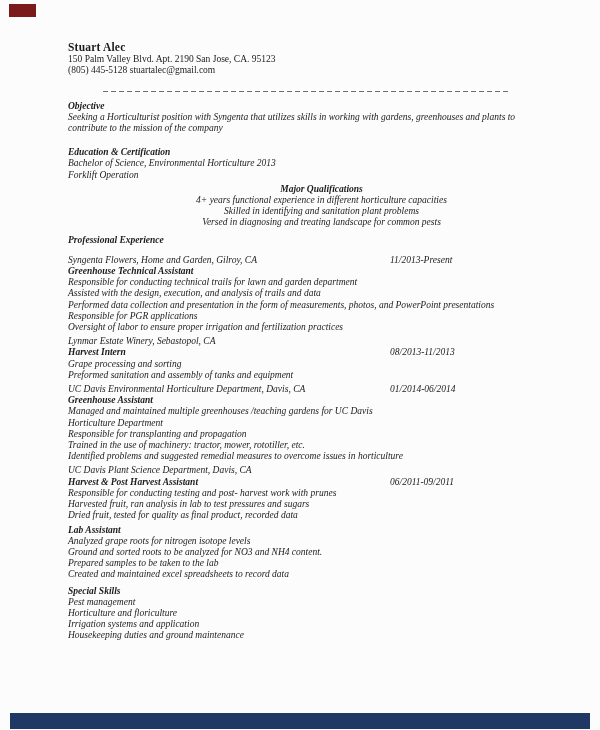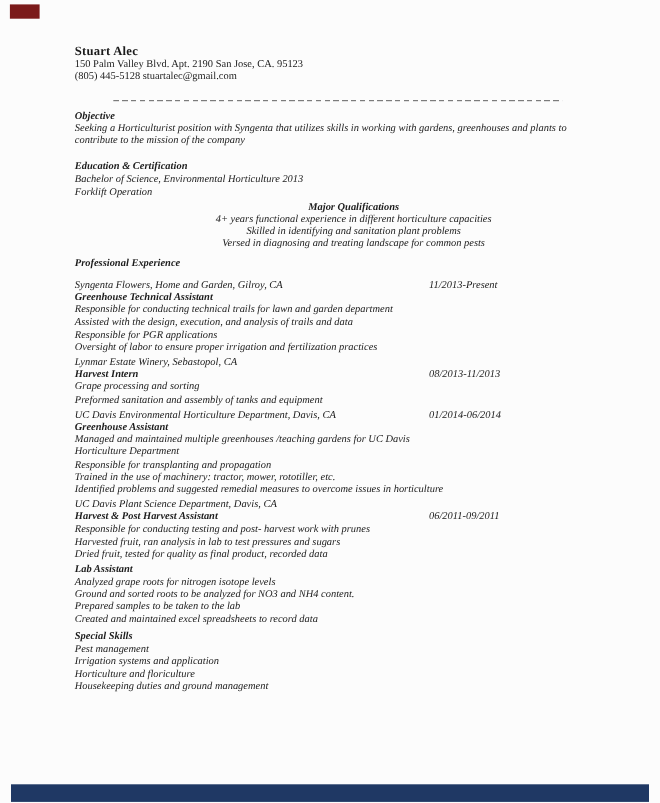--- a/index.html
+++ b/index.html
@@ -87,20 +87,21 @@
       <div class="h exp-heading">Professional Experience</div>
 
       <div class="job">
         <div class="line jrow">
           <span>Syngenta Flowers, Home and Garden, Gilroy, CA</span>
           <span class="jdate">11/2013-Present</span>
         </div>
         <div class="h">Greenhouse Technical Assistant</div>
         <div class="line">Responsible for conducting technical trails for lawn and garden department</div>
         <div class="line">Assisted with the design, execution, and analysis of trails and data</div>
+        <div class="line">Performed data collection and presentation in the form of measurements, photos, and PowerPoint presentations</div>
         <div class="line">Responsible for PGR applications</div>
         <div class="line">Oversight of labor to ensure proper irrigation and fertilization practices</div>
       </div>
 
       <div class="job">
         <div class="line">Lynmar Estate Winery, Sebastopol, CA</div>
         <div class="h jrow">
           <span>Harvest Intern</span>
           <span class="jdate">08/2013-11/2013</span>
         </div>
@@ -137,22 +138,22 @@
         <div class="line">Analyzed grape roots for nitrogen isotope levels</div>
         <div class="line">Ground and sorted roots to be analyzed for NO3 and NH4 content.</div>
         <div class="line">Prepared samples to be taken to the lab</div>
         <div class="line">Created and maintained excel spreadsheets to record data</div>
       </div>
     </div>
 
     <div class="sec-skills">
       <div class="h">Special Skills</div>
       <div class="line">Pest management</div>
+      <div class="line">Horticulture and floriculture</div>
       <div class="line">Irrigation systems and application</div>
-      <div class="line">Horticulture and floriculture</div>
-      <div class="line">Housekeeping duties and ground management</div>
+      <div class="line">Housekeeping duties and ground maintenance</div>
     </div>
 
   </div>
 
   <div class="footer-bar" style="background-color: rgb(31, 56, 100);"></div>
 
 </div>
 
 </body></html>

